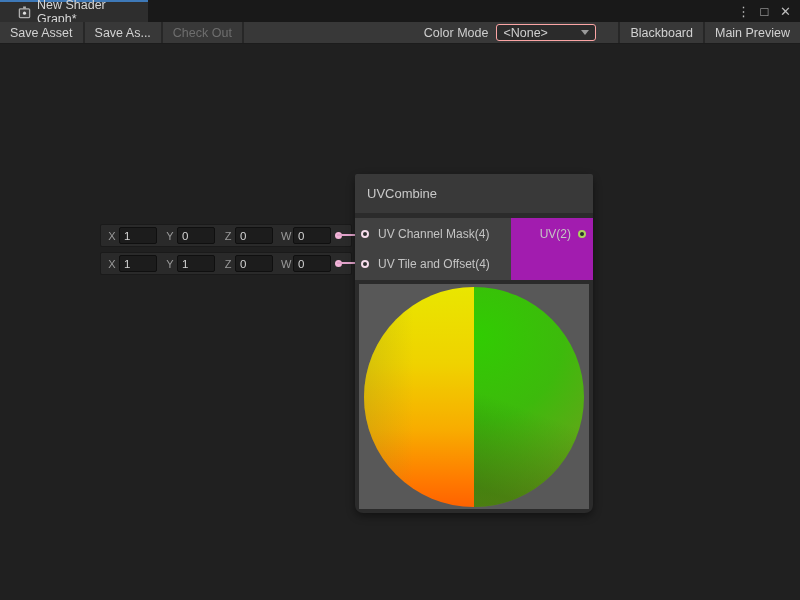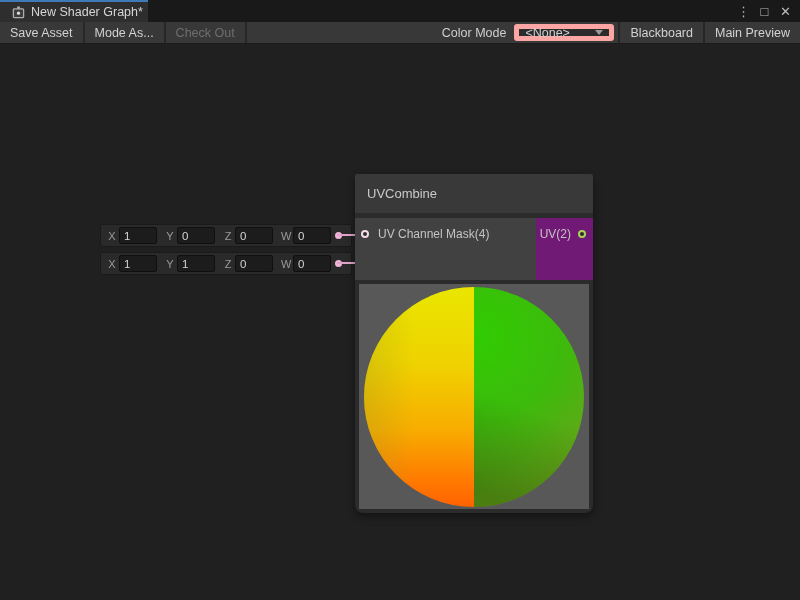--- a/index.html
+++ b/index.html
@@ -10,21 +10,21 @@
     position:relative;
   }
 
   
   .titlebar {
     position:absolute; top:0; left:0; width:800px; height:22px;
     background:#191919; display:flex; align-items:stretch;
   }
   .tab {
     width:148px; background:#2e2e2e; border-top:2px solid #3e79b8;
-    display:flex; align-items:center; padding-left:12px; gap:6px;
+    display:flex; align-items:center; padding-left:18px; gap:6px;
     color:#d6d6d6; font-size:12.5px; cursor:default;
   }
   .tab svg { flex:0 0 auto; }
   .win-controls {
     margin-left:auto; display:flex; align-items:center; gap:4px; padding-right:6px;
   }
   .win-btn {
     width:17px; height:18px; display:flex; align-items:center; justify-content:center;
     color:#bdbdbd; font-size:13px; cursor:default;
   }
@@ -40,22 +40,22 @@
     color:#d2d2d2; border-right:2px solid #272727; cursor:default; white-space:nowrap;
   }
   .tb-btn.disabled { color:#6e6e6e; }
   .tb-label {
     display:flex; align-items:center; padding:0 8px 0 28px; color:#cfcfcf; white-space:nowrap;
   }
   .right-group { margin-left:auto; display:flex; align-items:stretch; }
   .tb-btn.leftsep { border-left:2px solid #272727; }
   .dropdown {
     align-self:center; width:100px; height:17px; background:#2b2b2b;
-    border:5px solid #fca5a5; border-radius:3px; display:flex; align-items:center;
-    padding:0 6px; color:#cfcfcf; margin-right:4px; cursor:default;
+    border:1px solid #fca5a5; border-radius:3px; display:flex; align-items:center;
+    padding:0 6px; color:#cfcfcf; margin-right:22px; cursor:default;
   }
   .dropdown .dd-arrow {
     margin-left:auto; width:0; height:0;
     border-left:4px solid transparent; border-right:4px solid transparent;
     border-top:5px solid #9a9a9a;
   }
 
   
   .canvas {
     position:absolute; top:45px; left:0; width:800px; height:555px;
@@ -97,22 +97,22 @@
     background:#2b2b2b; border-radius:8px;
     box-shadow:0 3px 8px rgba(0,0,0,0.45);
   }
   .node-header {
     height:39px; background:#393939; display:flex; align-items:center;
     padding-left:12px; color:#c9c9c9; font-size:13px; border-radius:2px 2px 0 0;
     cursor:default;
   }
   .node-gap { height:5px; }
   .node-body { display:flex; height:62px; }
-  .in-section { width:181px; background:#414141; padding-top:1px; }
-  .out-section { flex:1; background:#701a75; padding-top:1px; }
+  .in-section { width:156px; background:#414141; padding-top:1px; }
+  .out-section { flex:1; background:#a21caf; padding-top:1px; }
   .port-row { height:30px; display:flex; align-items:center; padding-left:6px; }
   .port-ring {
     width:8px; height:8px; border-radius:50%; background:#2e2e2e;
     border:2px solid #f6dceb; flex:0 0 auto; cursor:default;
   }
   .port-row .port-label { margin-left:9px; color:#c4c4c4; font-size:12px; white-space:nowrap; }
   .out-row { height:30px; display:flex; align-items:center; justify-content:flex-end; padding-right:7px; }
   .out-row .port-label { color:#c4c4c4; font-size:12px; margin-right:7px; }
   .port-ring.vec2 { border-color:#a9d35b; background:#2b2b2b; }
 
@@ -152,21 +152,21 @@
   </div>
   <div class="win-controls">
     <span class="win-btn">⋮</span>
     <span class="win-btn">□</span>
     <span class="win-btn">✕</span>
   </div>
 </div>
 
 <div class="toolbar">
   <div class="tb-btn">Save Asset</div>
-  <div class="tb-btn">Mode As...</div>
+  <div class="tb-btn">Save As...</div>
   <div class="tb-btn disabled">Check Out</div>
 
   <div class="right-group">
     <div class="tb-label">Color Mode</div>
     <div class="dropdown">
       <span>&lt;None&gt;</span>
       <span class="dd-arrow"></span>
     </div>
     <div class="tb-btn leftsep">Blackboard</div>
     <div class="tb-btn" style="border-right:none;">Main Preview</div>
@@ -219,20 +219,24 @@
   <div class="edge e2"></div>
 
   <div class="node">
     <div class="node-header">UVCombine</div>
     <div class="node-gap"></div>
     <div class="node-body">
       <div class="in-section">
         <div class="port-row">
           <span class="port-ring"></span>
           <span class="port-label">UV Channel Mask(4)</span>
+        </div>
+        <div class="port-row">
+          <span class="port-ring"></span>
+          <span class="port-label">UV Tile and Offset(4)</span>
         </div>
       </div>
       <div class="out-section">
         <div class="out-row">
           <span class="port-label">UV(2)</span>
           <span class="port-ring vec2"></span>
         </div>
       </div>
     </div>
     <div class="preview">

